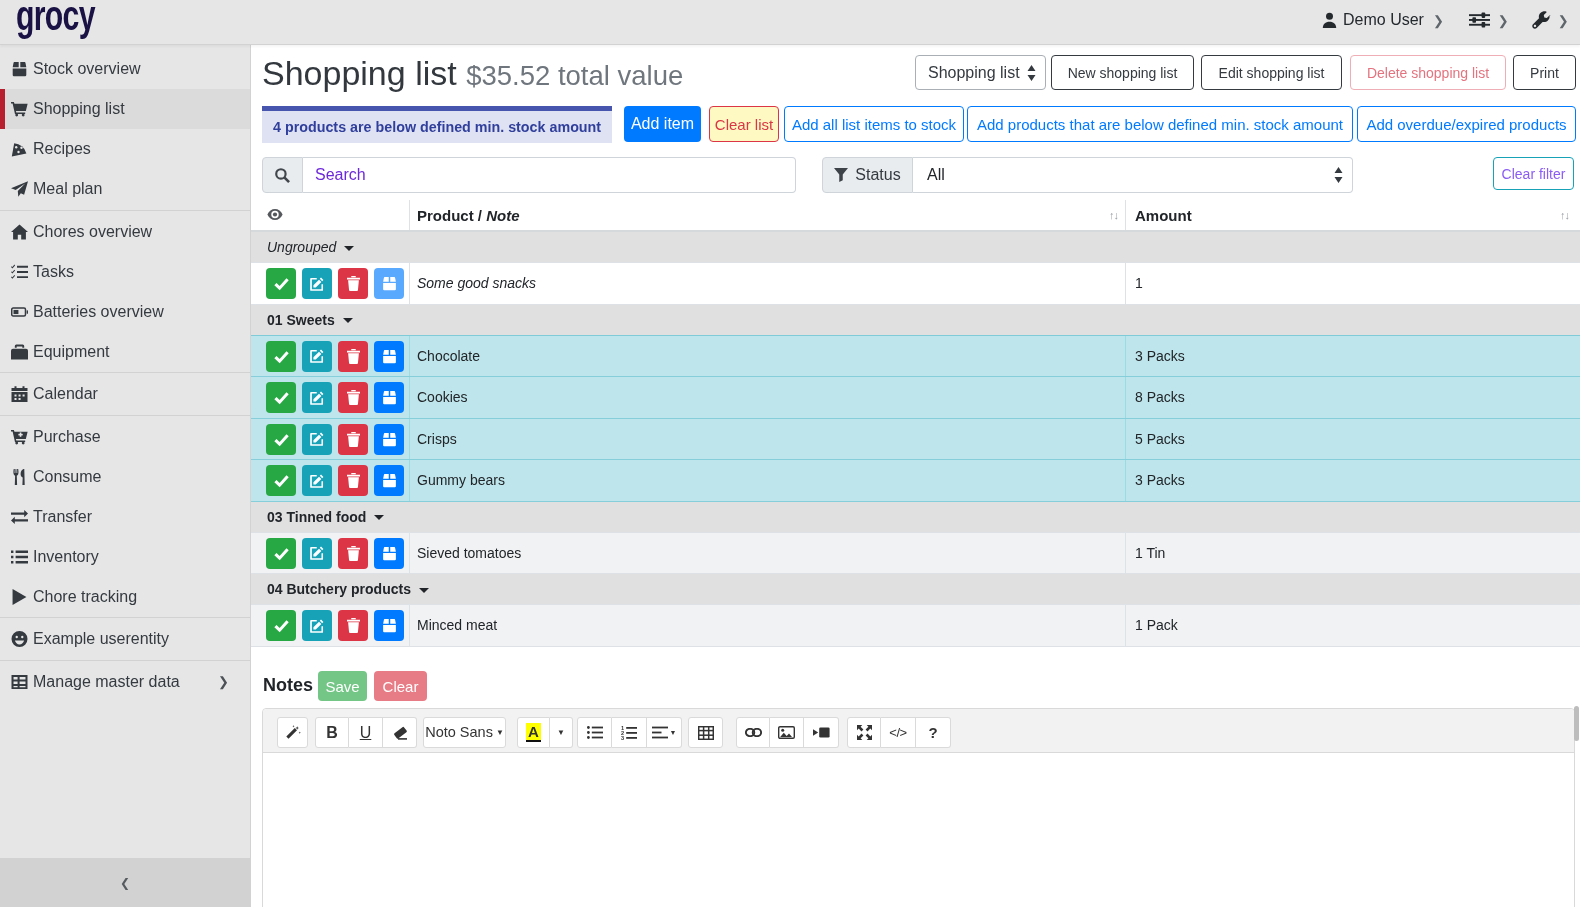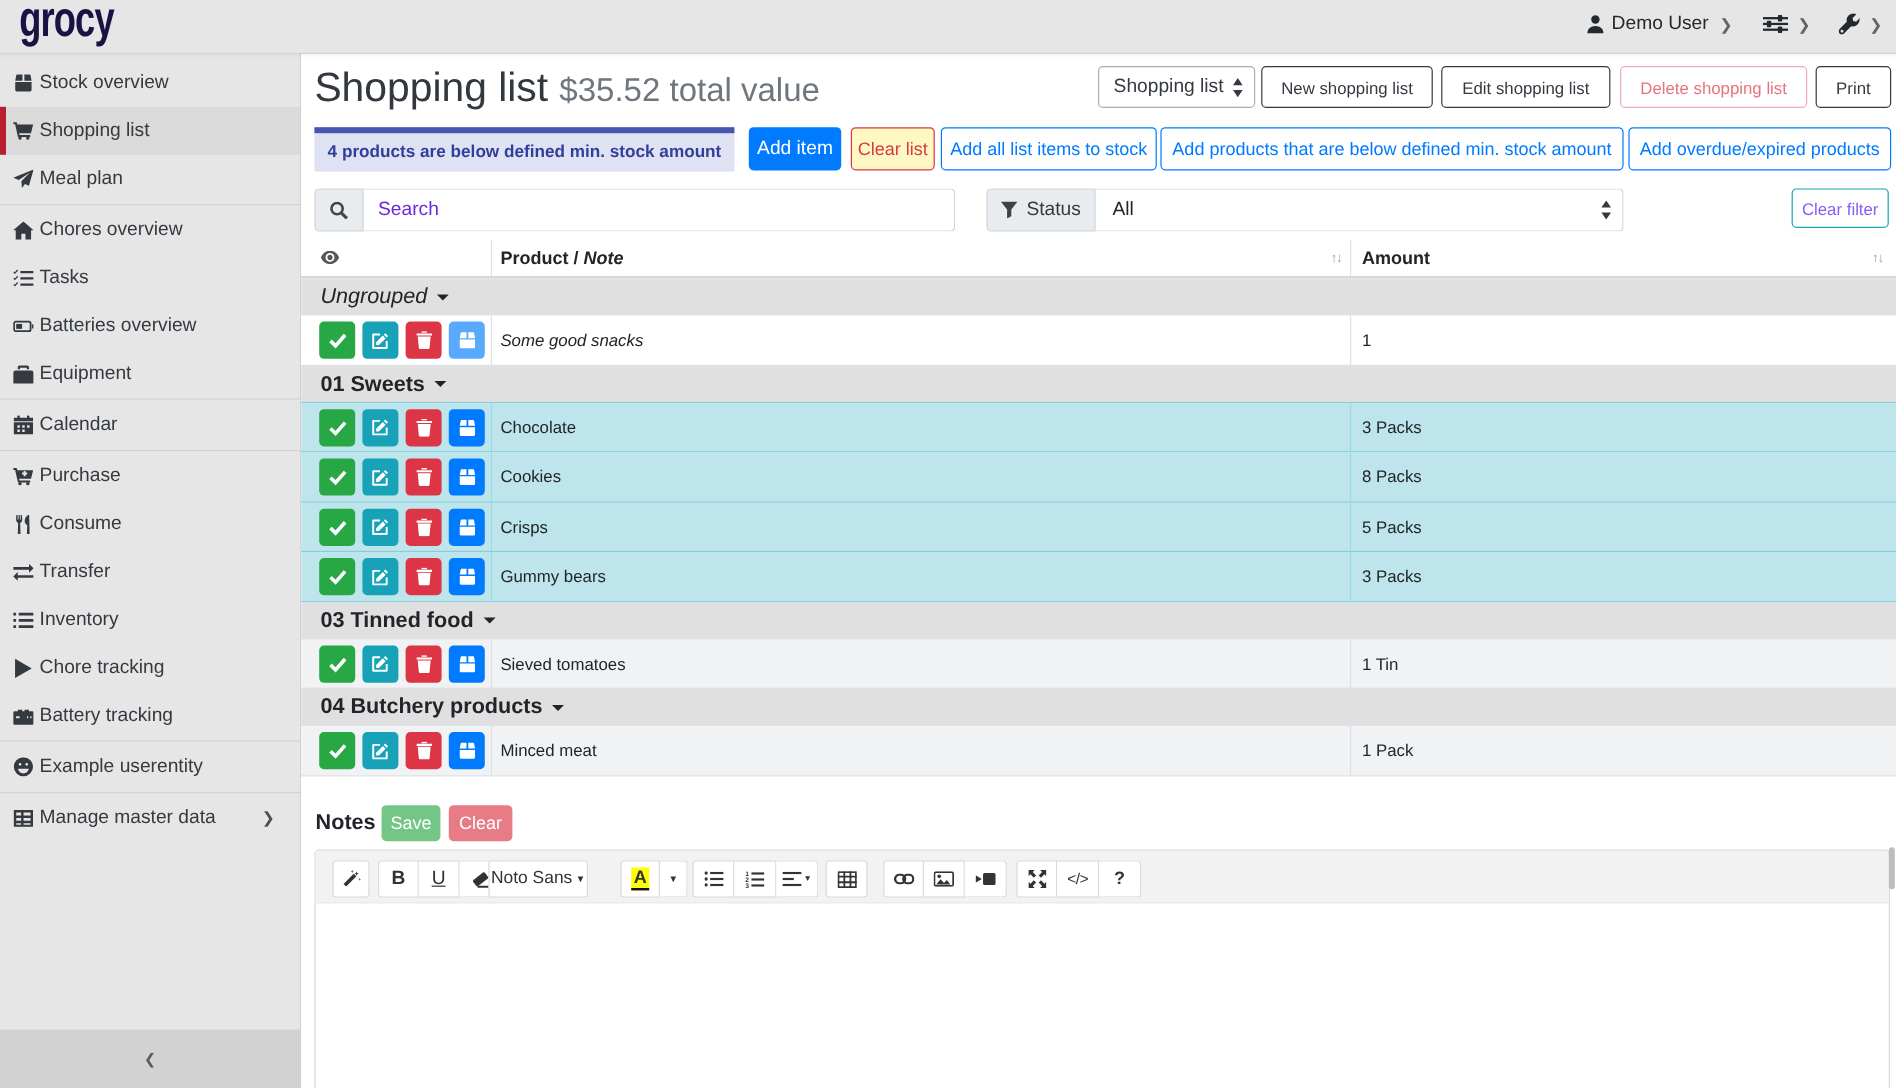--- a/index.html
+++ b/index.html
@@ -40,21 +40,21 @@
 #clearfilter { position:absolute; left:1242px; top:112px; width:81px; height:33px; border:1px solid #17a2b8; color:#8b5cf6; border-radius:4px; display:flex; align-items:center; justify-content:center; font-size:14px; }
 
 #table { position:absolute; left:0; top:155px; width:1329px; }
 .trow { position:relative; width:100%; border-bottom:1px solid #dee2e6; }
 .thead { height:32px; border-bottom:2px solid #d6d9dc; }
 .th-eye { position:absolute; left:16px; top:9px; }
 .th-prod { position:absolute; left:166px; top:7px; font-weight:bold; font-size:15px; }
 .th-amt { position:absolute; left:884px; top:7px; font-weight:bold; font-size:15px; }
 .sorticon { position:absolute; font-size:11px; color:#9aa0a5; top:9px; letter-spacing:-1px; }
 .grow { height:31px; background:#e0e0e1; }
-.grow .glabel { position:absolute; left:16px; top:50%; transform:translateY(-50%); font-size:18px; white-space:nowrap; }
+.grow .glabel { position:absolute; left:16px; top:50%; transform:translateY(-50%); font-size:14px; white-space:nowrap; }
 .prow { height:41.5px; background:#fff; }
 .prow.info { background:#bee5eb; border-bottom:1px solid #86cfda; }
 .prow.stripe { background:#f1f2f3; }
 .btns { position:absolute; left:15px; top:5px; display:flex; gap:6px; }
 .abtn { width:30px; height:31px; border-radius:4px; display:flex; align-items:center; justify-content:center; }
 .a-green { background:#28a745; }
 .a-teal { background:#17a2b8; }
 .a-red { background:#dc3545; }
 .a-blue { background:#007bff; }
 .dis .a-blue { background:#59a9ff; }
@@ -106,20 +106,28 @@
   </div>
 <div id="sidebar">
     <div class="sb-item"><svg viewBox="0 0 16 16">
         <path fill="#343a40" d="M2.6 1h4.6v5.2H1.2L2 2A1.3 1.3 0 0 1 2.6 1zM8.8 1h4.6A1.3 1.3 0 0 1 14 2l.8 4.2H8.8zM1.2 7.4h13.6V14a1.2 1.2 0 0 1-1.2 1.2H2.4A1.2 1.2 0 0 1 1.2 14z"></path>
       </svg>Stock overview</div>
 <div class="sb-item active"><svg viewBox="0 0 18 16">
         <path fill="#343a40" d="M0 .5h3l.7 2H17.6l-1.9 7.6H5.2l.4 1.5H15v1.8H4.2L1.7 2.3H0z"></path>
         <circle cx="6" cy="14.4" r="1.5" fill="#343a40"></circle>
         <circle cx="12.9" cy="14.4" r="1.5" fill="#343a40"></circle>
       </svg>Shopping list</div>
+<div class="sb-item"><svg viewBox="0 0 17 16">
+        <path fill="#343a40" d="M0.8 15.6 3.2 2.2 A13.8 13.8 0 0 1 15.4 12.4 Z"></path>
+        <g fill="#e6e6e6">
+          <circle cx="5.2" cy="6.2" r="1.2"></circle>
+          <circle cx="7.5" cy="11" r="1.2"></circle>
+          <circle cx="10.5" cy="6.8" r="1.2"></circle>
+        </g>
+      </svg>Recipes</div>
 <div class="sb-item"><svg viewBox="0 0 17 16">
         <path fill="#343a40" d="M17 .3 0 7.2l4.7 1.9L14.2 2.6 6.8 10l.5 5.7 2.5-3.4 3.3 1.4z"></path>
       </svg>Meal plan</div>
 <div class="sb-div"></div>
 <div class="sb-item"><svg viewBox="0 0 17 15">
         <path fill="#343a40" d="M8.5 0 0 7.4h2.1V15h4.7v-4.7h3.4V15h4.7V7.4H17z"></path>
       </svg>Chores overview</div>
 <div class="sb-item"><svg viewBox="0 0 17 15">
         <path fill="#343a40" d="M3.4.1 1.4 2.4.7 1.7 0 2.4l1.4 1.5L4.1.9zM6 1.3h11v1.9H6zM6 6.5h11v1.9H6zM6 11.7h11v1.9H6zM3.4 5.3l-2 2.3-.7-.7-.7.7 1.4 1.5 2.7-3zM3.4 10.5l-2 2.3-.7-.7-.7.7 1.4 1.5 2.7-3z"></path>
       </svg>Tasks</div>
@@ -150,23 +158,20 @@
       </svg>Consume</div>
 <div class="sb-item"><svg viewBox="0 0 17 14">
         <path fill="#343a40" d="M13.2 0v2.6H0v2.1h13.2v2.6L17 3.6zM3.8 6.7v2.6H17v2.1H3.8V14L0 10.4z"></path>
       </svg>Transfer</div>
 <div class="sb-item"><svg viewBox="0 0 17 14">
         <path fill="#343a40" d="M0 .6h2.4V3H0zM0 5.8h2.4v2.4H0zM0 11h2.4v2.4H0zM4.6.6H17V3H4.6zM4.6 5.8H17v2.4H4.6zM4.6 11H17v2.4H4.6z"></path>
       </svg>Inventory</div>
 <div class="sb-item"><svg viewBox="0 0 13 15">
         <path fill="#343a40" d="M0 0l13 7.5L0 15z"></path>
       </svg>Chore tracking</div>
-<div class="sb-item"><svg viewBox="0 0 17 14">
-        <path fill="#343a40" d="M1 2.8h2.9V1.4h3.7v1.4h1.8V1.4h3.7v1.4H16a1 1 0 0 1 1 1V13a1 1 0 0 1-1 1H1a1 1 0 0 1-1-1V3.8a1 1 0 0 1 1-1zm1.4 4.1v1.7h3V6.9zm9.1 0v1.7h3.8V6.9zm1-1.1h1.8v3.9h-1.8z"></path>
-      </svg>Battery tracking</div>
 <div class="sb-div"></div>
 <div class="sb-item"><svg viewBox="0 0 15 15">
         <path fill="#343a40" d="M7.5 0a7.5 7.5 0 1 0 0 15 7.5 7.5 0 0 0 0-15zM4.9 4.5a1.1 1.1 0 1 1 0 2.2 1.1 1.1 0 0 1 0-2.2zm5.2 0a1.1 1.1 0 1 1 0 2.2 1.1 1.1 0 0 1 0-2.2zM3.2 9h8.6c-.5 2.1-2.2 3.7-4.3 3.7S3.7 11.1 3.2 9z"></path>
       </svg>Example userentity</div>
 <div class="sb-div"></div>
 <div class="sb-item"><svg viewBox="0 0 15 15">
         <path fill="#343a40" d="M0 .9h15v13.2H0zm1.9 1.9v2.4h3.8V2.8zm5.7 0v2.4h5.5V2.8zM1.9 7.1v2.3h3.8V7.1zm5.7 0v2.3h5.5V7.1zm-5.7 4.2v1.1h3.8v-1.1zm5.7 0v1.1h5.5v-1.1z"></path>
       </svg>Manage master data<span class="sb-chev">❯</span></div>
     <div id="collapse-bar">❮</div>
   </div>
@@ -456,21 +461,21 @@
           </div>
 <div class="tbtn">
             <svg width="16" height="14" viewBox="0 0 16 14">
               <g transform="rotate(-38 8 6.5)">
                 <rect x="2" y="3.8" width="12.4" height="6.4" rx="1.2" fill="#333"></rect>
               </g>
               <line x1="6" y1="12.9" x2="15" y2="12.9" stroke="#333" stroke-width="1.6"></line>
             </svg>
           </div>
 </div>
-<div class="tgroup" style="left:144px;text-align:center;">
+<div class="tgroup" style="left:160px;text-align:center;">
           <div class="tbtn" style="width:83px;font-size:14.5px;padding-bottom:1px;">Noto Sans<span style="font-size:8px;margin-left:3px;">▼</span></div>
         </div>
 <div class="tgroup" style="left:254px;">
 <div class="tbtn" style="width:33px;">
             <span style="background:#ffff00;font-weight:bold;font-size:15px;line-height:17px;padding:0 2.5px;border-bottom:2px solid #111;">A</span>
           </div>
 <div class="tbtn" style="width:23px;">
             <span style="font-size:8px;">▼</span>
           </div>
 </div>

